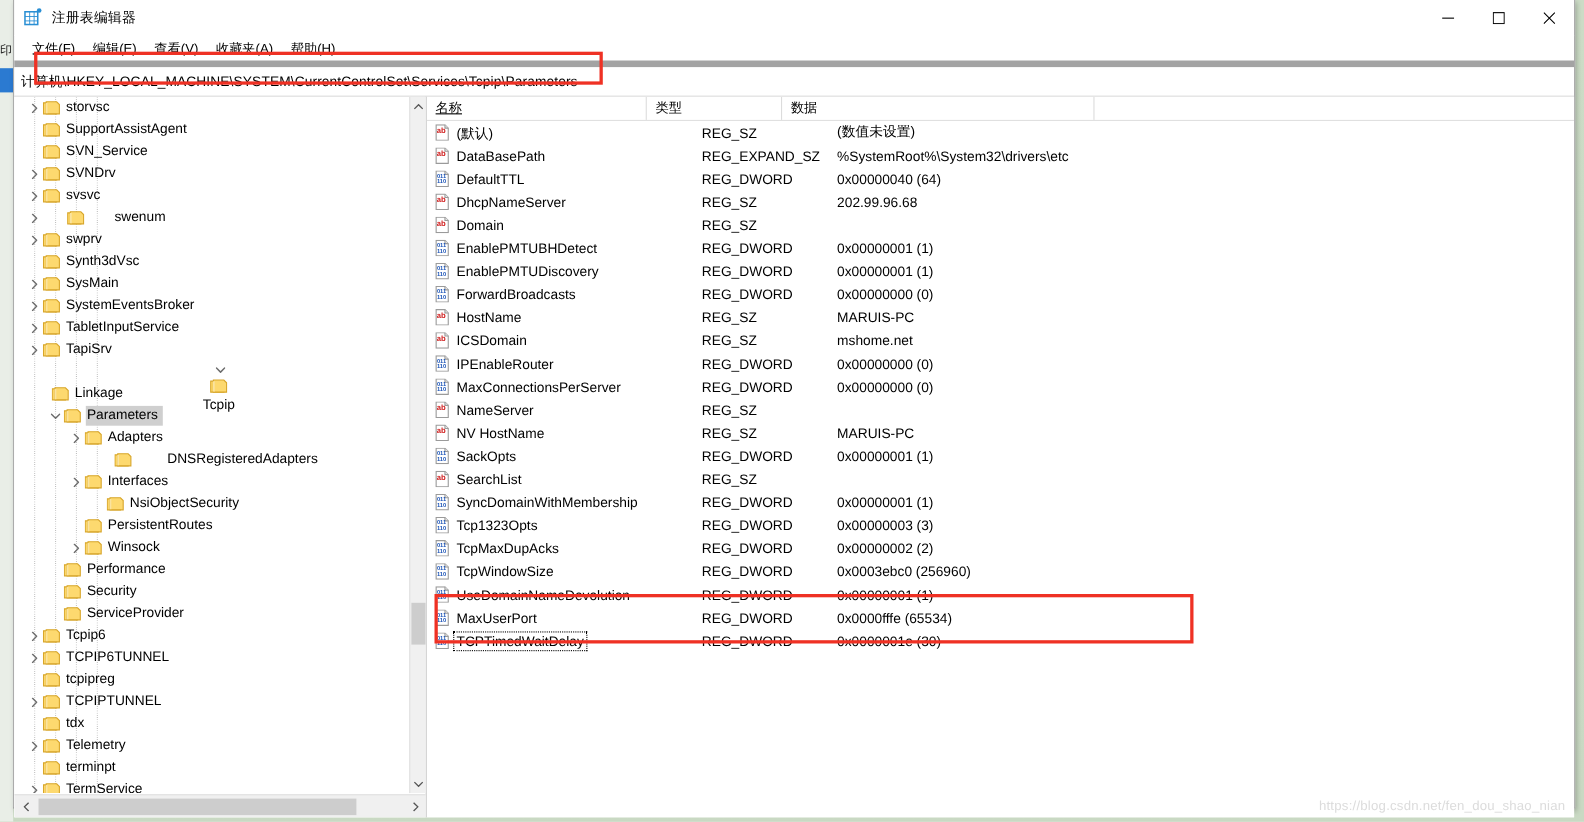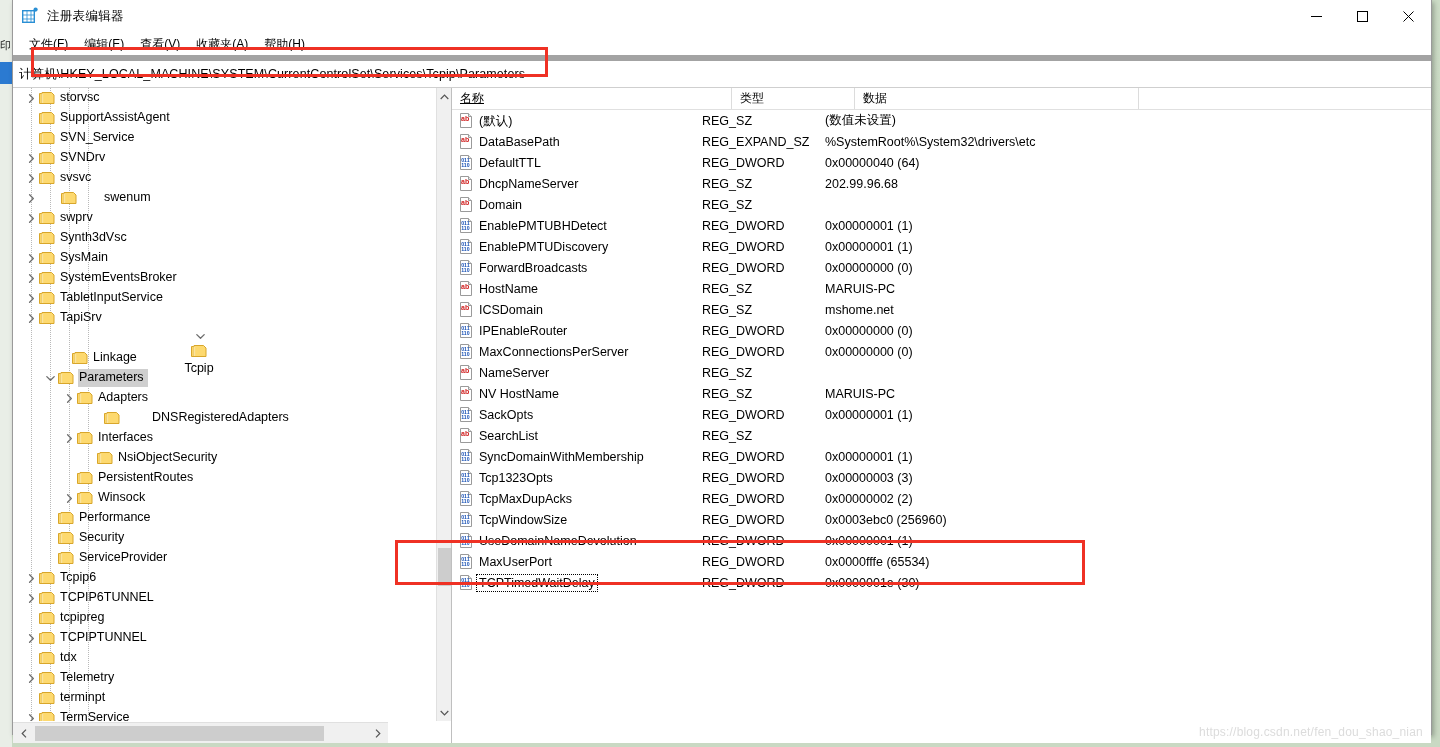--- a/index.html
+++ b/index.html
@@ -145,21 +145,21 @@
   .content {
     position: relative;
     height: 655px;
     background: #ffffff;
     display: flex;
   }
 
   
   .tree-pane {
     position: relative;
-    width: 439px;
+    width: 375px;
     height: 655px;
     background: #ffffff;
     border-right: 1px solid #bfbfbf;
     box-sizing: border-box;
     overflow: hidden;
   }
   .tree-scroll-area {
     position: absolute;
     left: 0; top: 0;
     width: 361px;
@@ -286,21 +286,21 @@
     display: flex;
     align-items: center;
     font-size: 12px;
     color: #000;
     padding-left: 8px;
     box-sizing: border-box;
     border-right: 1px solid #dcdcdc;
     cursor: default;
     white-space: nowrap;
   }
-  .hdr-name { width: 280px; text-decoration: underline; }
+  .hdr-name { width: 200px; text-decoration: underline; }
   .hdr-type { width: 123px; }
   .hdr-data { width: 284px; }
   .hdr-rest { flex: 1; border-right: none; }
 
   .list-rows { position: relative; }
   .list-row {
     height: 21px;
     display: flex;
     align-items: center;
     white-space: nowrap;
@@ -587,21 +587,21 @@
                 <path d="M0.8 2.6 L4.5 6.3 L8.2 2.6" stroke="#6d6d6d" stroke-width="1.3" fill="none" stroke-linecap="round" stroke-linejoin="round"></path>
               </svg>
             </span>
             <span class="folder-ico"><svg width="16" height="14" viewBox="0 0 16 14">
                 <path d="M0.5 2.5 L0.5 12.5 L12.5 12.5 L12.5 2.5 Z" fill="#fcd667" stroke="#d8a62b" stroke-width="1"></path>
                 <path d="M3 1.5 L12.5 1.5 L15 4 L15 12.5 L3 12.5 Z" fill="#fdd96f" stroke="#d8a62b" stroke-width="1"></path>
                 <rect x="2.6" y="2.6" width="1.6" height="9.4" fill="#fae3a0"></rect>
               </svg></span>
             <span class="tree-label">Tcpip</span>
           </div>
-          <div class="tree-row" style="padding-left: 43px;">
+          <div class="tree-row" style="padding-left: 18px;">
             <span class="twisty"></span>
             <span class="folder-ico"><svg width="16" height="14" viewBox="0 0 16 14">
                 <path d="M0.5 2.5 L0.5 12.5 L12.5 12.5 L12.5 2.5 Z" fill="#fcd667" stroke="#d8a62b" stroke-width="1"></path>
                 <path d="M3 1.5 L12.5 1.5 L15 4 L15 12.5 L3 12.5 Z" fill="#fdd96f" stroke="#d8a62b" stroke-width="1"></path>
                 <rect x="2.6" y="2.6" width="1.6" height="9.4" fill="#fae3a0"></rect>
               </svg></span>
             <span class="tree-label">Linkage</span>
           </div>
           <div class="tree-row selected" style="padding-left: 29px;">
             <span class="twisty">

